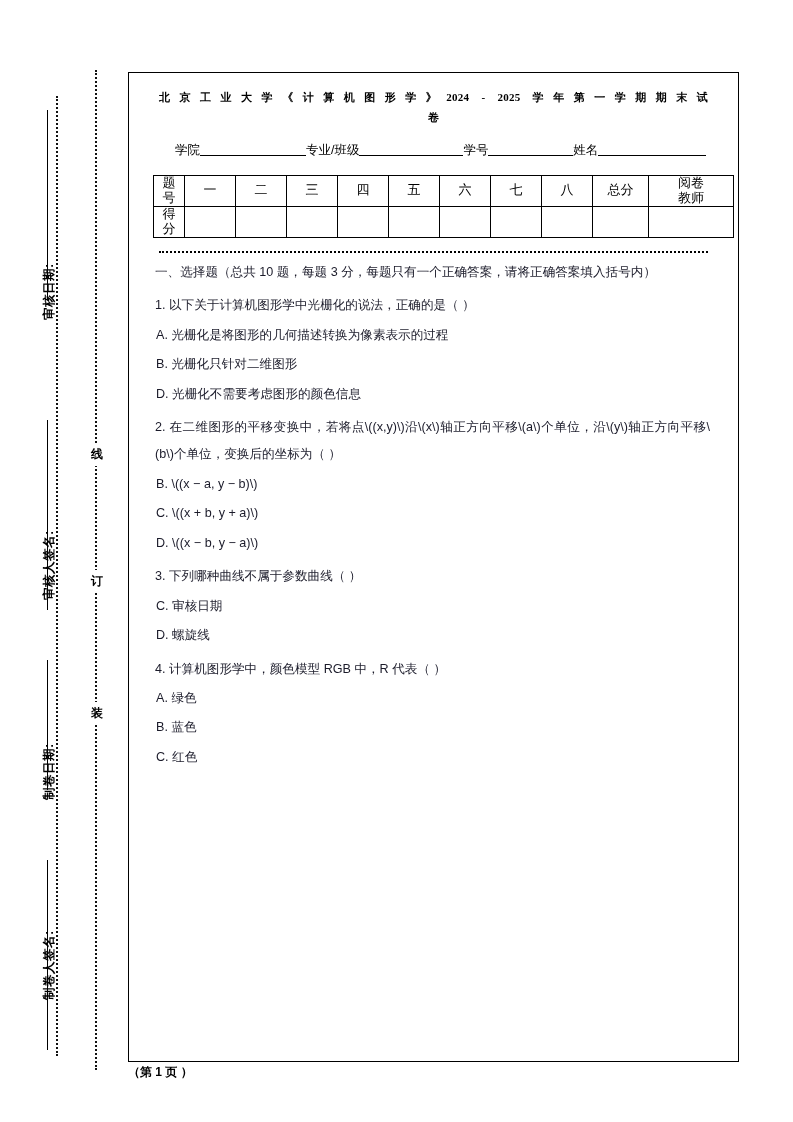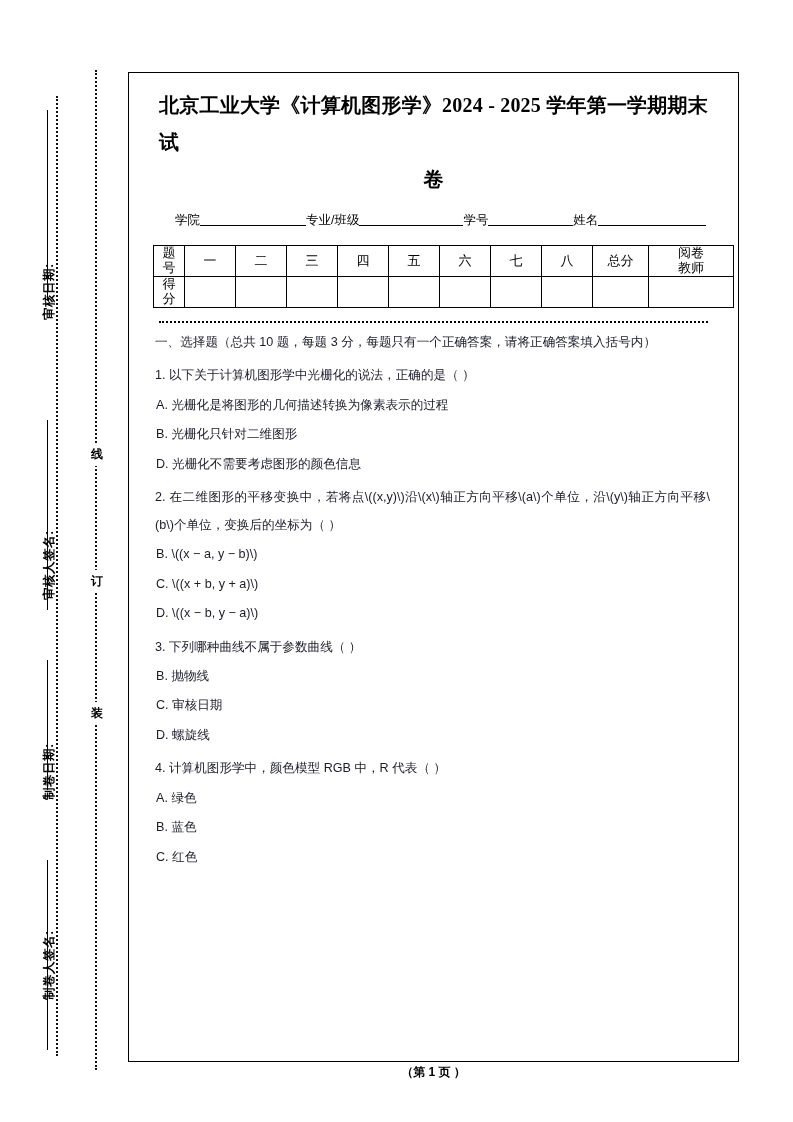--- a/index.html
+++ b/index.html
@@ -81,21 +81,21 @@
     box-sizing: border-box;
     background: #ffffff;
   }
 
   .paper-inner {
     padding: 14px 24px 0 24px;
   }
 
   .doc-title {
     font-family: "Liberation Serif", "DejaVu Serif", serif;
-    font-size: 20px;
+    font-size: 11px;
     font-weight: 700;
     line-height: 1.85;
     text-align: center;
     letter-spacing: 0.2px;
     margin: 0 6px;
   }
   .doc-title .t-line1 { display: block; text-align: justify; text-align-last: justify; }
   .doc-title .t-line2 { display: block; text-align: center; }
 
   .info-row {
@@ -170,21 +170,21 @@
     margin-top: 2px;
     padding-left: 1px;
   }
 
   
   .footer {
     position: absolute;
     left: 128px;
     top: 1064px;
     width: 611px;
-    text-align: center;
+    text-align: left;
     font-family: "Liberation Sans", "DejaVu Sans", sans-serif;
     font-size: 12px;
     font-weight: 700;
     color: #000000;
   }
 </style>
 </head>
 <body>
 
 <div class="left-margin">
@@ -284,21 +284,20 @@
       <div class="q-opt">A. 光栅化是将图形的几何描述转换为像素表示的过程</div>
       <div class="q-opt">B. 光栅化只针对二维图形</div>
       <div class="q-opt">D. 光栅化不需要考虑图形的颜色信息</div>
 
       <div class="q-stem">2. 在二维图形的平移变换中，若将点\((x,y)\)沿\(x\)轴正方向平移\(a\)个单位，沿\(y\)轴正方向平移\(b\)个单位，变换后的坐标为（  ）</div>
       <div class="q-opt">B. \((x − a, y − b)\)</div>
       <div class="q-opt">C. \((x + b, y + a)\)</div>
       <div class="q-opt">D. \((x − b, y − a)\)</div>
 
       <div class="q-stem">3. 下列哪种曲线不属于参数曲线（  ）</div>
-      <div class="q-opt">B. 抛物线</div>
       <div class="q-opt">C. 审核日期</div>
       <div class="q-opt">D. 螺旋线</div>
 
       <div class="q-stem">4. 计算机图形学中，颜色模型 RGB 中，R 代表（  ）</div>
       <div class="q-opt">A. 绿色</div>
       <div class="q-opt">B. 蓝色</div>
       <div class="q-opt">C. 红色</div>
 
     </div>
   </div>

